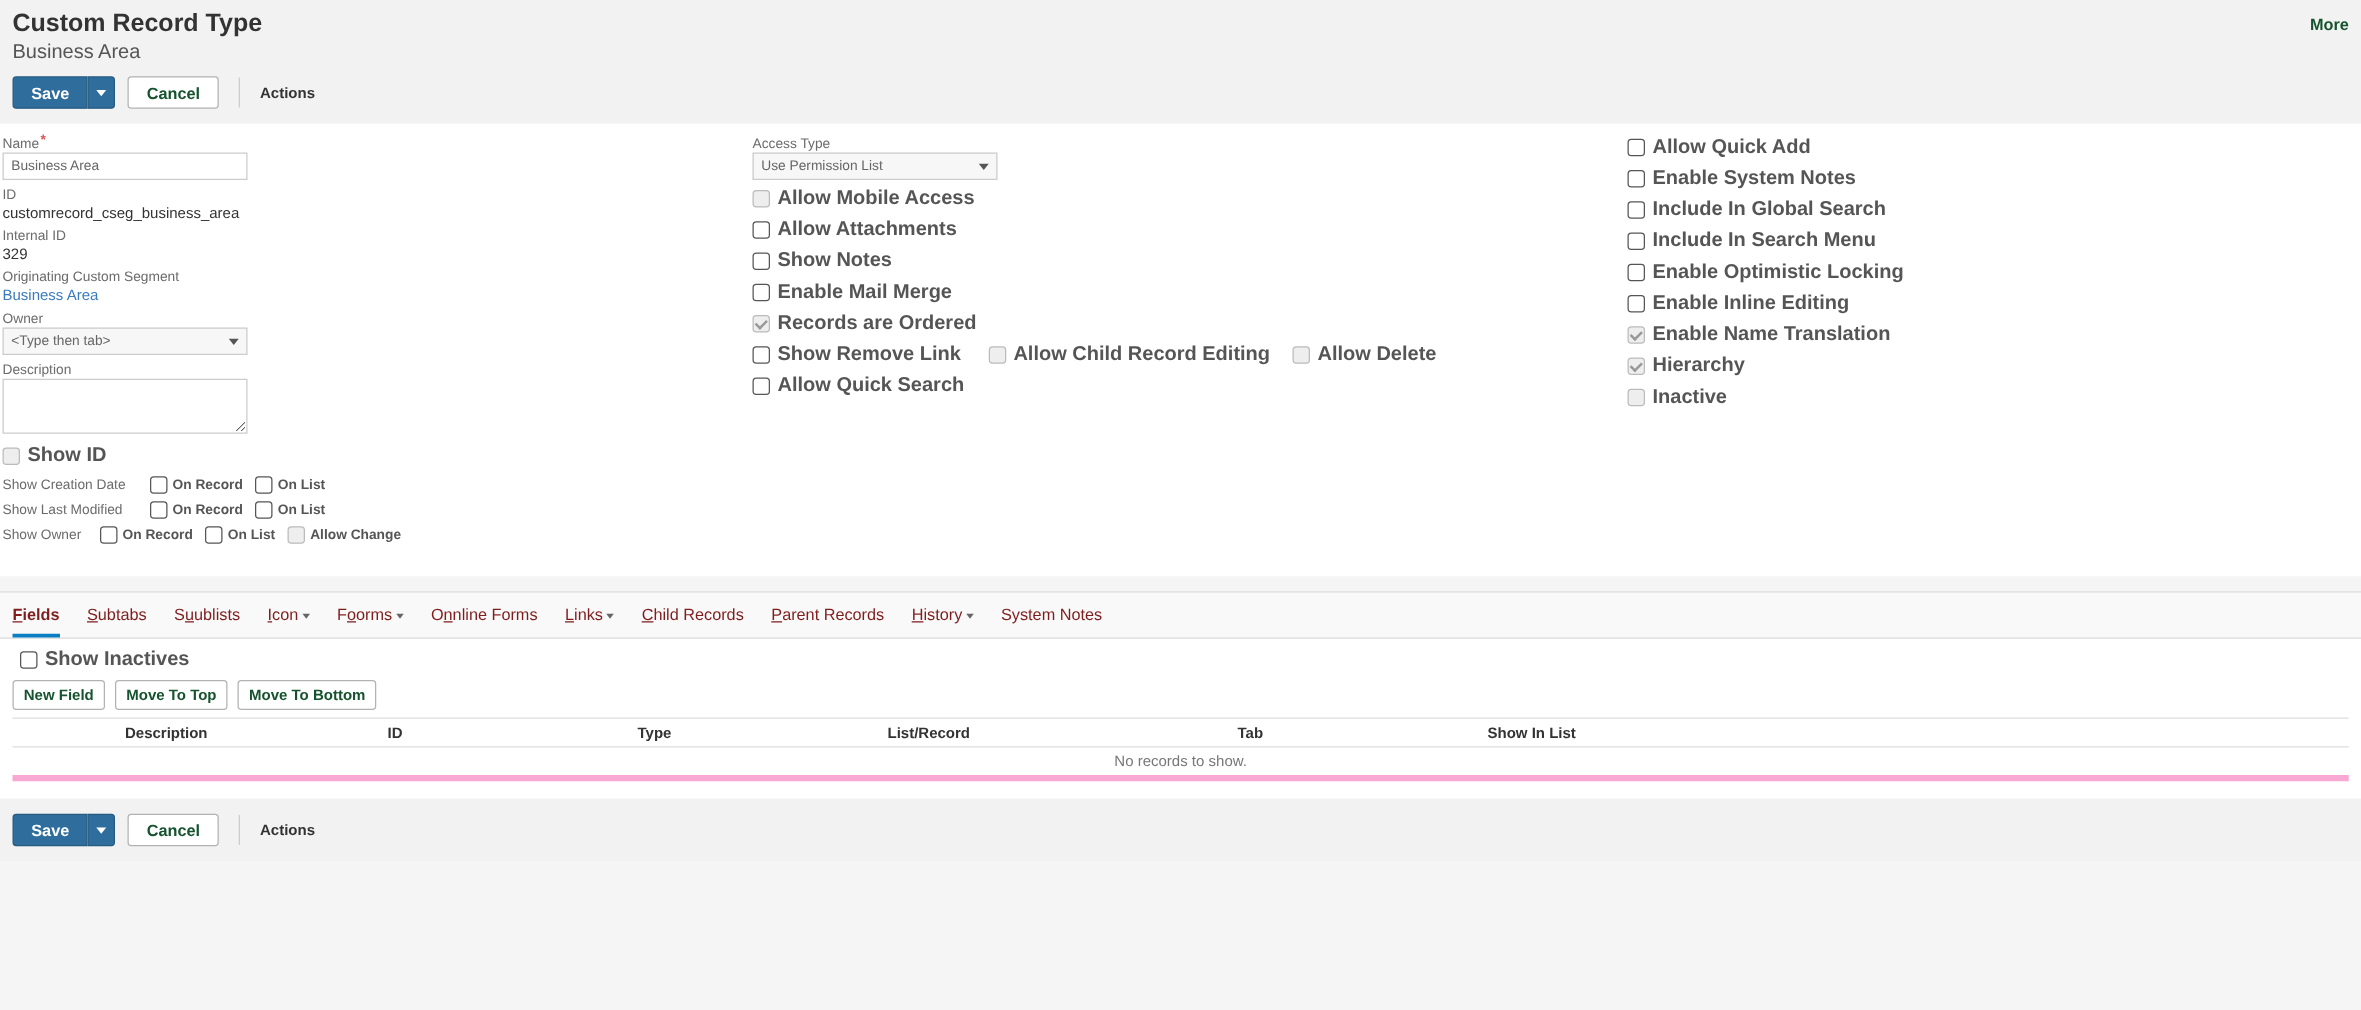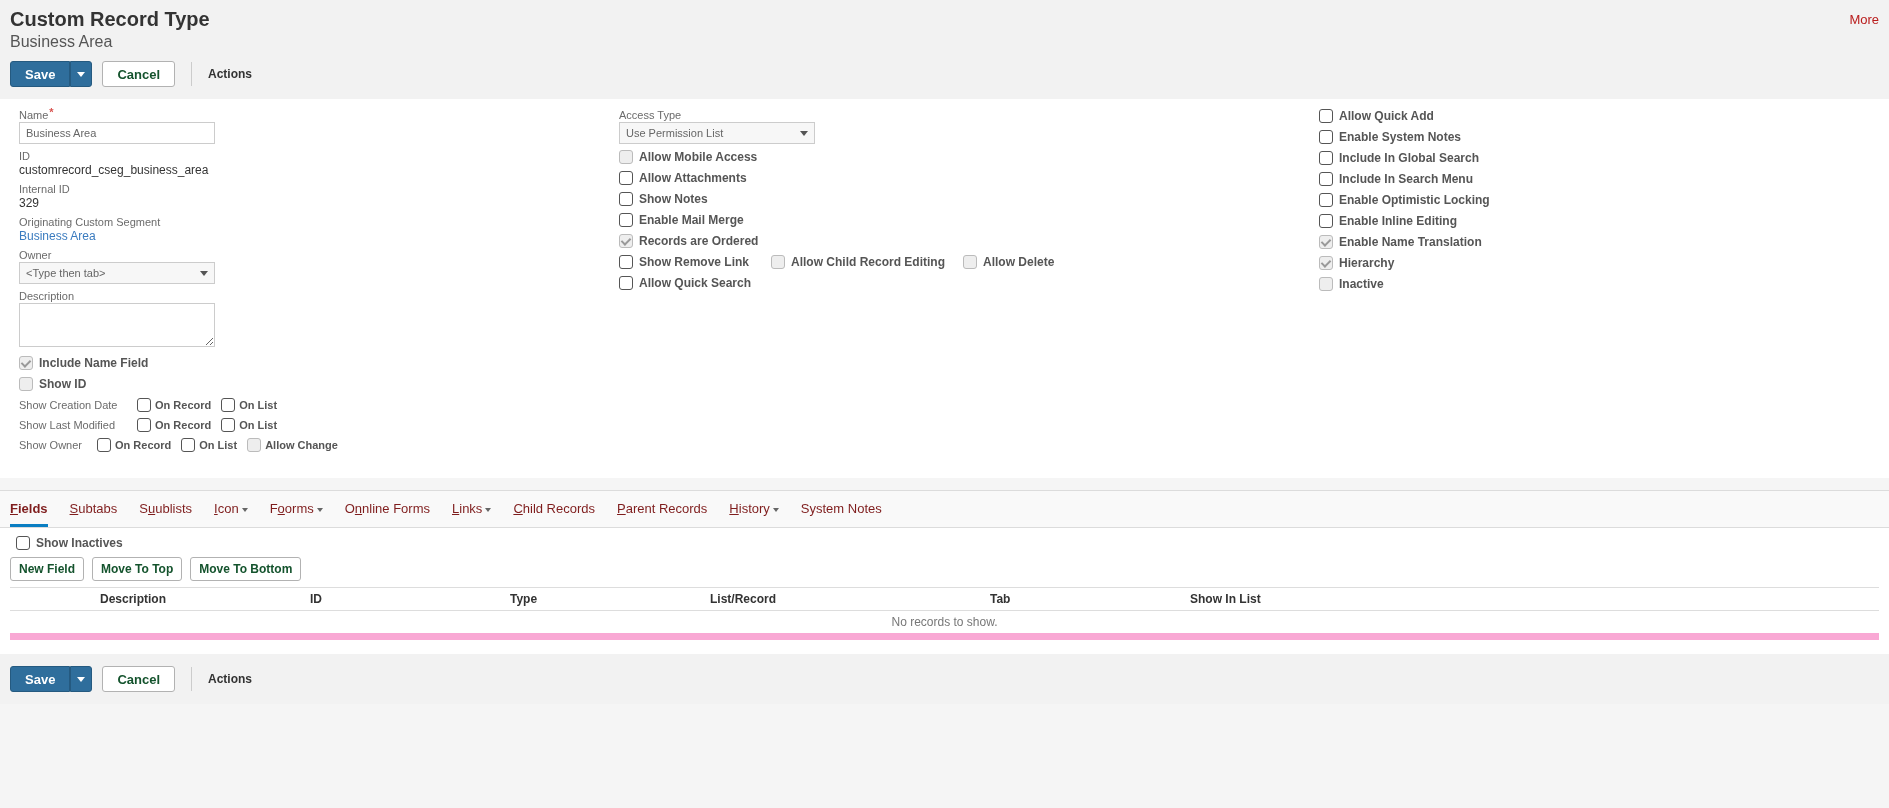--- a/index.html
+++ b/index.html
@@ -22,48 +22,48 @@
     display: flex;
     justify-content: space-between;
     align-items: center;
   }
   .subtitle {
     font-size: 16px;
     font-weight: 400;
     color: #555;
     margin: 2px 0 10px 0;
   }
-  .more { font-size: 13px; font-weight: 400; color: #b91c1c; cursor: pointer; }
+  .more { font-size: 13px; font-weight: 700; color: #14532d; cursor: pointer; }
   .action-bar { display: flex; align-items: center; gap: 10px; }
   .btn { height: 26px; border: 1px solid #b2b2b2; border-radius: 3px; padding: 0 14px; font-size: 13px; font-weight: 600; cursor: pointer; background: #fff; color: #14532d; display: inline-flex; align-items: center; }
   .btn.small { font-size: 12px; padding: 0 8px; height: 24px; }
   .btn-primary { background: #2f6e9c; color: #fff; border-color: #255a80; }
   .btn-group { display: inline-flex; align-items: flex-end; }
   .btn-group .btn { border-radius: 3px 0 0 3px; }
   .btn-group .caret-btn { border-radius: 0 3px 3px 0; border-left: 1px solid #255a80; padding: 0 8px; width: 22px; justify-content: center; }
   .caret { width: 0; height: 0; border-left: 4px solid transparent; border-right: 4px solid transparent; border-top: 5px solid #fff; display: inline-block; }
   .divider { width: 1px; height: 24px; background: #ccc; margin: 0 6px; }
   .actions-text { font-size: 12px; font-weight: 600; color: #333; cursor: pointer; }
-  .form-section { background: #fff; padding: 10px 10px 20px 19px; display: flex; gap: 40px; justify-content: center; }
+  .form-section { background: #fff; padding: 10px 10px 20px 2px; display: flex; gap: 40px; justify-content: center; }
   .col { flex: 1; }
   .col.col1 { flex: 0 0 560px; }
   .col.col2 { flex: 0 0 660px; }
   .col.col3 { flex: 1; }
   .field-row { margin-bottom: 6px; }
   .field-label { font-size: 11px; color: #6b6b6b; font-weight: 400; margin-bottom: 1px; display: block; }
   .field-label .req { color: #d9534f; font-weight: 700; position: relative; top: -3px; font-size: 11px; margin-left: 1px; }
   .text-input, .select-input, .textarea-input {
     width: 196px; height: 22px; border: 1px solid #ccc; background: #fff; font-size: 11px; padding: 2px 6px; color: #666;
   }
   .textarea-input { height: 44px; resize: both; }
   .select-input { background: #f7f7f7; position: relative; cursor: pointer; display: inline-flex; align-items: center; justify-content: space-between; padding-right: 6px; }
   .select-caret { width: 0; height: 0; border-left: 4px solid transparent; border-right: 4px solid transparent; border-top: 5px solid #555; }
   .field-value { font-size: 12px; color: #333; }
   .field-link { color: #3a7bbf; cursor: pointer; }
-  .ck-row { display: flex; align-items: center; gap: 6px; margin-bottom: 7px; font-size: 12px; color: #555; font-weight: 600; }
+  .ck-row { display: flex; align-items: center; gap: 6px; margin-bottom: 7px; font-size: 16px; color: #555; font-weight: 600; }
   .ck {
     width: 14px; height: 14px; border: 1.5px solid #555; border-radius: 3px; display: inline-flex; align-items: center; justify-content: center; background: #fff; cursor: pointer;
   }
   .ck.disabled { border-color: #bbb; background: #eee; cursor: default; }
   .ck.checked::after { content: ""; width: 4px; height: 7px; border: solid #666; border-width: 0 2px 2px 0; transform: rotate(45deg); margin-top: -2px; }
   .ck.disabled.checked::after { border-color: #999; }
   .inline-ck-group { display: flex; align-items: center; gap: 10px; margin-bottom: 6px; }
   .inline-ck-group .lbl { font-size: 11px; color: #6b6b6b; width: 108px; }
   .inline-ck-group .opt { display: flex; align-items: center; gap: 4px; font-size: 11px; font-weight: 600; color: #555; }
   .tabs-container { background: #fff; margin-top: 12px; }
@@ -74,21 +74,21 @@
   .tab .tri { display: inline-block; margin-left: 3px; width: 0; height: 0; border-left: 3px solid transparent; border-right: 3px solid transparent; border-top: 4px solid #666; vertical-align: middle; }
   .tab-content { padding: 8px 10px 14px 10px; }
   .field-btn-row { display: flex; gap: 8px; margin-bottom: 4px; }
   .grid-head { display: flex; border-top: 1px solid #ddd; border-bottom: 1px solid #ddd; padding: 4px 0; font-size: 12px; font-weight: 600; color: #333; margin-top: 6px; }
   .col-desc { flex: 0 0 300px; padding-left: 90px; }
   .col-id   { flex: 0 0 200px; }
   .col-type { flex: 0 0 200px; }
   .col-list { flex: 0 0 280px; }
   .col-tab  { flex: 0 0 200px; }
   .col-show { flex: 1; }
-  .no-records { text-align: center; color: #777; font-size: 12px; padding: 4px 0; border-bottom: 7px solid #f9a8d4; }
+  .no-records { text-align: center; color: #777; font-size: 12px; padding: 4px 0; border-bottom: 5px solid #f9a8d4; }
   .footer-bar { background: #f2f2f2; padding: 12px 10px; }
 </style>
 </head>
 <body>
 
 <div class="header-section">
   <div class="title">
     <span>Custom Record Type</span>
     <span class="more">More</span>
   </div>
@@ -131,24 +131,20 @@
       <div class="select-input">
         <span>&lt;Type then tab&gt;</span>
         <span class="select-caret"></span>
       </div>
     </div>
     <div class="field-row">
       <span class="field-label">Description</span>
       <textarea class="textarea-input" style=""></textarea>
     </div>
 
-    <div class="ck-row">
-      <span class="ck disabled checked"></span>
-      <span>Include Name Field</span>
-    </div>
     <div class="ck-row">
       <span class="ck disabled"></span>
       <span>Show ID</span>
     </div>
 
     <div class="inline-ck-group">
       <span class="lbl">Show Creation Date</span>
       <span class="opt">
           <span class="ck"></span>
           <span>On Record</span>

